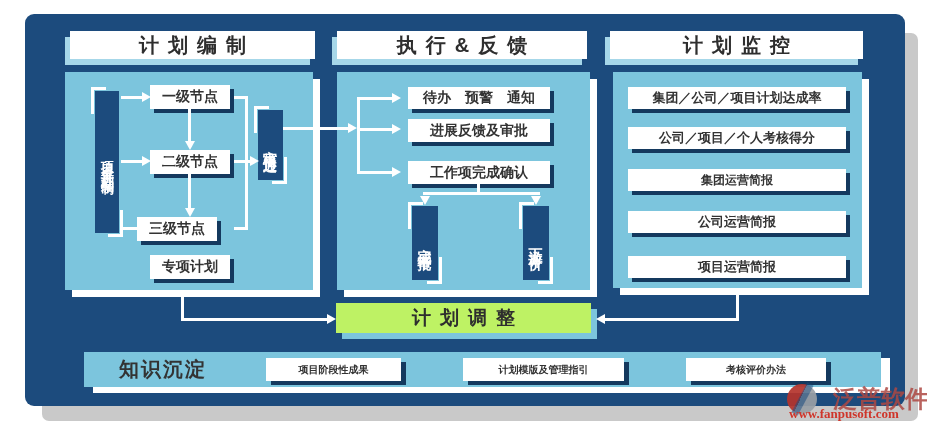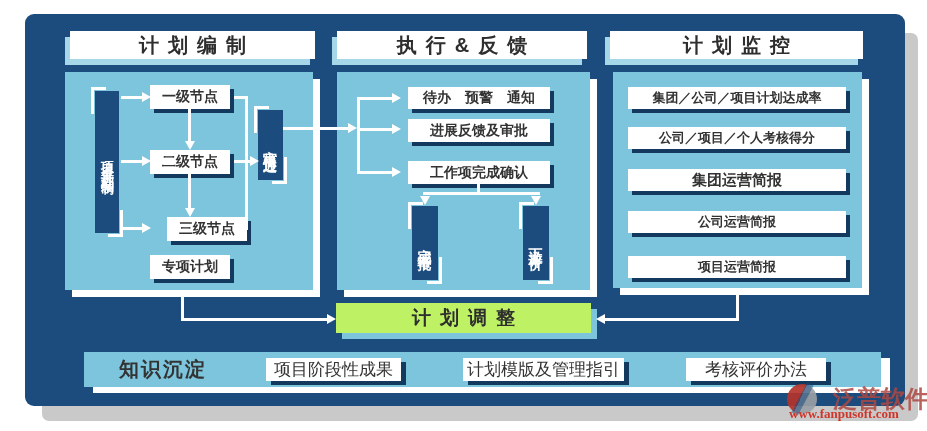--- a/index.html
+++ b/index.html
@@ -49,21 +49,21 @@
   .adjust { position:absolute; left:336px; top:303px; width:255px; height:30px;
             background:#bef264; color:#2e2e2e; font-size:19px; font-weight:bold;
             letter-spacing:9px; text-indent:9px; display:flex; align-items:center;
             justify-content:center; box-shadow:6px 6px 0 #7cc5dd; }
 
   .kbar { position:absolute; left:63px; top:352px; width:797px; height:35px;
           background:#7cc5dd; box-shadow:9px 6px 0 #ffffff;margin-left:21px; }
   .ktitle { position:absolute; left:35px; top:0; height:35px; display:flex; align-items:center;
             color:#333; font-size:20px; font-weight:bold; letter-spacing:2px; }
   .kbox { position:absolute; top:6px; height:23px; background:#fff; color:#333;
-          font-size:17px; font-weight:normal; display:flex; align-items:center;
+          font-size:10px; font-weight:bold; display:flex; align-items:center;
           justify-content:center; box-shadow:5px 4px 0 #14395e; white-space:nowrap; }
 
   .logo { position:absolute; left:787px; top:384px; width:30px; height:30px; border-radius:50%;
           background:linear-gradient(115deg,#b5342c 46%,#9aa0a6 46%); opacity:.92; }
   .logo::after { content:""; position:absolute; left:12px; top:-2px; width:7px; height:34px;
           background:#1c4b7d; transform:rotate(28deg); opacity:.55; }
   .brand { position:absolute; left:833px; top:383px; font-size:24px; font-weight:bold;
            letter-spacing:0px; color:rgba(173,72,66,0.85); white-space:nowrap; }
   .url { position:absolute; left:789px; top:406px; font-size:13px; font-weight:bold;
          font-family:"Liberation Serif","DejaVu Serif",serif; color:#cf362b; white-space:nowrap; }
@@ -76,21 +76,21 @@
 
   <div class="col-header hd-left">计划编制</div>
   <div class="col-header hd-mid">执行&amp;反馈</div>
   <div class="col-header hd-right">计划监控</div>
 
   <div class="panel p-left">
     <div class="vbox" style="left:30px; top:19px; width:24px; height:142px; font-size:13px;">项目全景计划编制</div>
 
     <div class="wbox" style="left:85px; top:13px;  width:80px; height:24px;">一级节点</div>
     <div class="wbox" style="left:85px; top:78px;  width:80px; height:24px;">二级节点</div>
-    <div class="wbox" style="left:102px; top:145px; width:80px; height:24px;">三级节点</div>
+    <div class="wbox" style="left:72px; top:145px; width:80px; height:24px;">三级节点</div>
     <div class="wbox" style="left:85px; top:183px; width:80px; height:24px;">专项计划</div>
 
     <div class="vbox" style="left:193px; top:38px; width:25px; height:70px; font-size:14px;">审核通过</div>
 
     <div class="hline" style="left:56px; top:24px;  width:21px;"></div>
     <div class="ah-r" style="left:77px; top:20px;"></div>
     <div class="hline" style="left:56px; top:88px;  width:21px;"></div>
     <div class="ah-r" style="left:77px; top:84px;"></div>
     <div class="hline" style="left:56px; top:155px; width:21px;"></div>
     <div class="ah-r" style="left:77px; top:151px;"></div>
@@ -126,21 +126,21 @@
     <div class="ah-d" style="left:83px;  top:124px;"></div>
     <div class="ah-d" style="left:194px; top:124px;"></div>
 
     <div class="vbox" style="left:75px; top:134px; width:26px; height:74px; font-size:14px;">完成审批</div>
     <div class="vbox" style="left:186px; top:134px; width:26px; height:74px; font-size:14px;">下游评价</div>
   </div>
 
   <div class="panel p-right">
     <div class="wbox" style="left:15px; top:15px;  width:218px; height:22px; font-size:13px;">集团／公司／项目计划达成率</div>
     <div class="wbox" style="left:15px; top:55px;  width:218px; height:22px; font-size:13px;">公司／项目／个人考核得分</div>
-    <div class="wbox" style="left:15px; top:97px;  width:218px; height:22px; font-size:15px;">集团运营简报</div>
+    <div class="wbox" style="left:15px; top:97px;  width:218px; height:22px; font-size:12px;">集团运营简报</div>
     <div class="wbox" style="left:15px; top:139px; width:218px; height:22px; font-size:13px;">公司运营简报</div>
     <div class="wbox" style="left:15px; top:184px; width:218px; height:22px; font-size:13px;">项目运营简报</div>
   </div>
 
   <div class="hline" style="left:283px; top:127px; width:65px;"></div>
   <div class="ah-r" style="left:348px; top:123px;"></div>
 
   <div class="adjust">计划调整</div>
 
   <div class="vline" style="left:181px; top:291px; height:30px;"></div>

